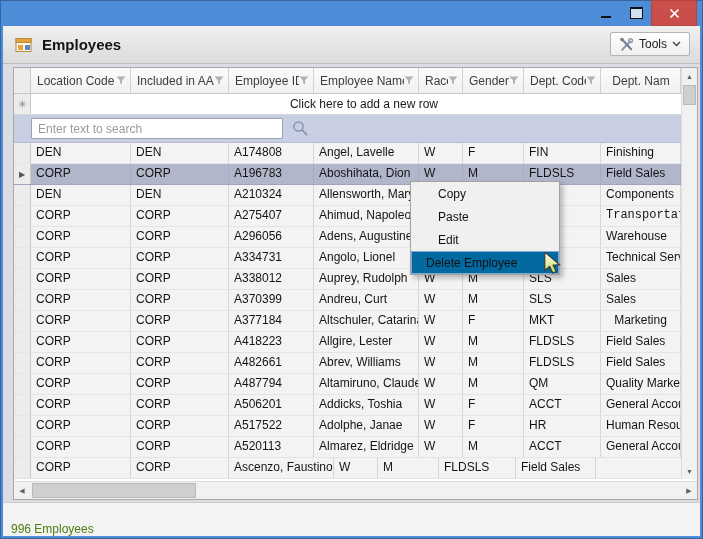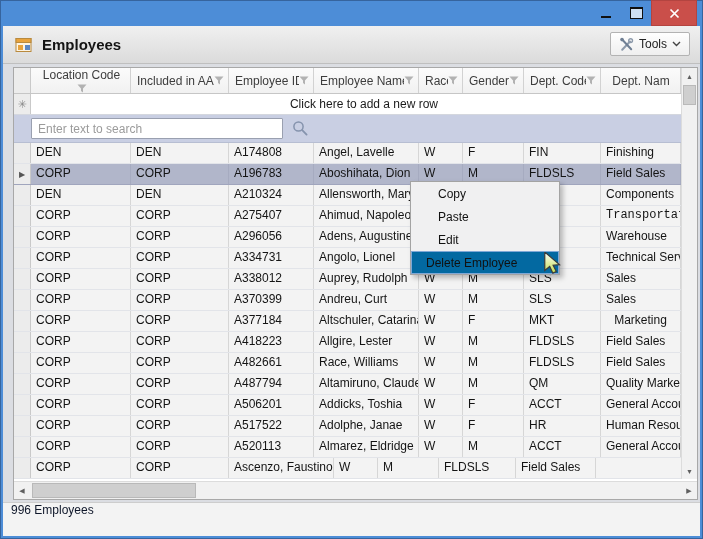--- a/index.html
+++ b/index.html
@@ -43,21 +43,21 @@
   .sb-arr{display:flex;align-items:center;justify-content:center;font-size:7px;color:#5f5f5f;width:100%;height:16px;box-sizing:border-box;}
   .vscroll .sb-arr.up{position:absolute;top:0;}
   .vscroll .sb-thumb{position:absolute;top:17px;left:1px;right:1px;height:20px;background:#cfcfcf;border:1px solid #b9b9b9;box-sizing:border-box;}
   .vscroll .sb-arr.down{position:absolute;bottom:0;}
   .hscroll{position:absolute;bottom:0;left:0;right:0;height:18px;background:#f1f1f1;border-top:1px solid #dcdcdc;box-sizing:border-box;}
   .hscroll .sb-arr{width:16px;height:100%;position:absolute;}
   .hscroll .sb-arr.left{left:0;}
   .hscroll .sb-arr.right{right:0;}
   .hscroll .sb-thumb{position:absolute;left:18px;top:1px;bottom:1px;width:164px;background:#cfcfcf;border:1px solid #b9b9b9;box-sizing:border-box;}
   
-  .statusbar{position:absolute;left:0;right:0;bottom:0;height:34px;background:#f3f3f3;border-top:1px solid #cdcdcd;display:flex;align-items:flex-start;font-size:12px;color:#0f172a;padding-left:8px;box-sizing:border-box;}
+  .statusbar{position:absolute;left:0;right:0;bottom:0;height:34px;background:#f3f3f3;border-top:1px solid #cdcdcd;display:flex;align-items:flex-end;font-size:12px;color:#4d7c0f;padding-left:8px;box-sizing:border-box;}
   
   .menu{position:absolute;left:407px;top:155px;width:150px;background:#f0f0f1;border:1px solid #a3a3a3;box-shadow:3px 3px 5px rgba(0,0,0,.25);box-sizing:border-box;z-index:10;}
   .menu-item{height:23px;display:flex;align-items:center;padding-left:27px;font-size:12px;color:#111;box-sizing:border-box;}
   .menu-item.hl{background:#0369a1;border:1px solid #7fa8d6;padding-left:14px;}
   .cursor{position:absolute;left:540px;top:226px;z-index:20;}
 </style>
 </head>
 <body>
 
 <div class="window">
@@ -98,21 +98,21 @@
         <span>Tools</span>
         <svg width="9" height="6" viewBox="0 0 9 6">
           <path d="M1,1 L4.5,4.5 L8,1" stroke="#444" stroke-width="1.4" fill="none"></path>
         </svg>
       </div>
     </div>
 
     <div class="grid">
       <div class="grid-header" id="grid-header">
         <div class="ind-cell"></div>
-      <div class="h-cell" style="width: 100px; flex-direction: column;">
+      <div class="h-cell" style="width: 100px;">
             <span class="h-label">Location Code</span>
             <svg width="10" height="9" viewBox="0 0 10 9">
               <path d="M0.5,0.5 h9 l-3.5,3.9 v4 l-2,-1.5 v-2.5 z" fill="#b2b2b2"></path>
             </svg>
           </div>
           <div class="h-cell" style="width: 98px;">
             <span class="h-label">Included in AAP</span>
             <svg width="10" height="9" viewBox="0 0 10 9">
               <path d="M0.5,0.5 h9 l-3.5,3.9 v4 l-2,-1.5 v-2.5 z" fill="#b2b2b2"></path>
             </svg>
@@ -274,21 +274,21 @@
             <div class="cell" style="width: 44px;">W</div>
             <div class="cell" style="width: 61px;">M</div>
             <div class="cell" style="width: 77px;">FLDSLS</div>
             <div class="cell" style="width: 80px;">Field Sales</div>
           </div>
           <div class="grid-row">
             <div class="ind-cell"></div>
             <div class="cell" style="width: 100px;">CORP</div>
             <div class="cell" style="width: 98px;">CORP</div>
             <div class="cell" style="width: 85px;">A482661</div>
-            <div class="cell" style="width: 105px;">Race, Williams</div>
+            <div class="cell" style="width: 105px;">Abrev, Williams</div>
             <div class="cell" style="width: 44px;">W</div>
             <div class="cell" style="width: 61px;">M</div>
             <div class="cell" style="width: 77px;">FLDSLS</div>
             <div class="cell" style="width: 80px;">Field Sales</div>
           </div>
           <div class="grid-row">
             <div class="ind-cell"></div>
             <div class="cell" style="width: 100px;">CORP</div>
             <div class="cell" style="width: 98px;">CORP</div>
             <div class="cell" style="width: 85px;">A487794</div>

